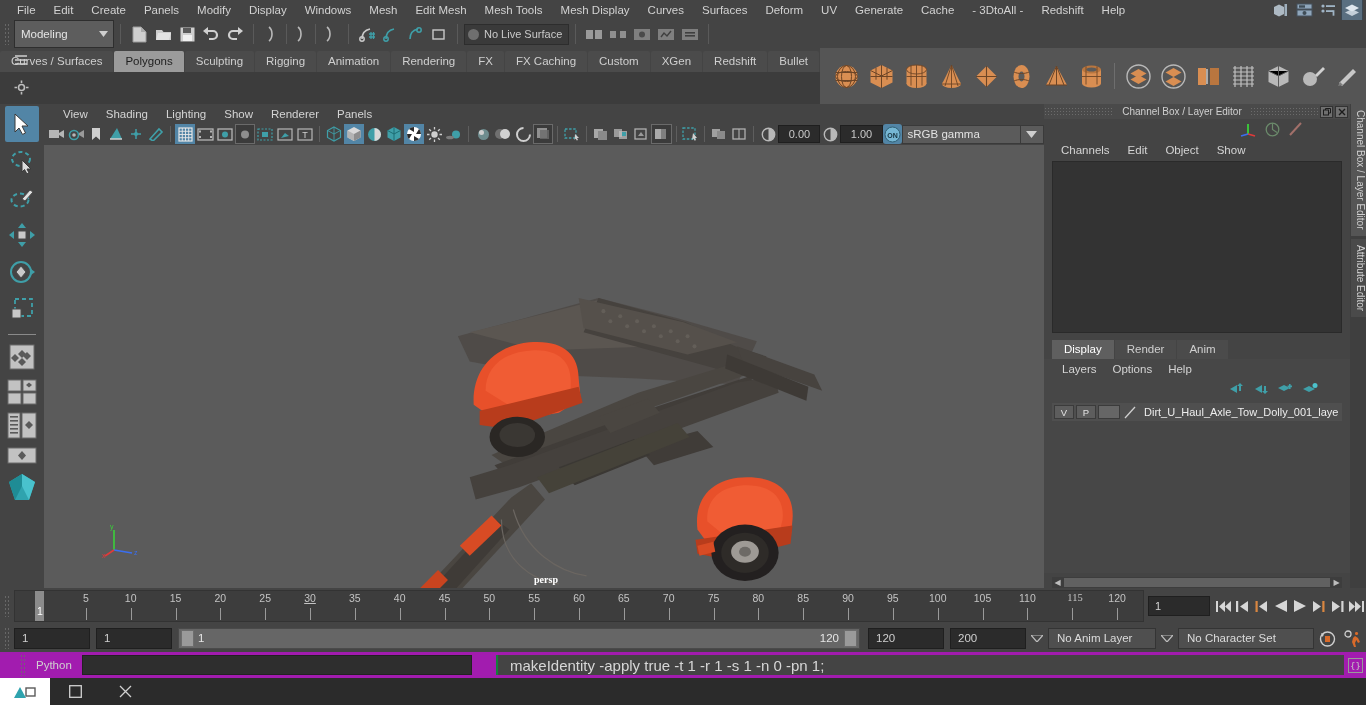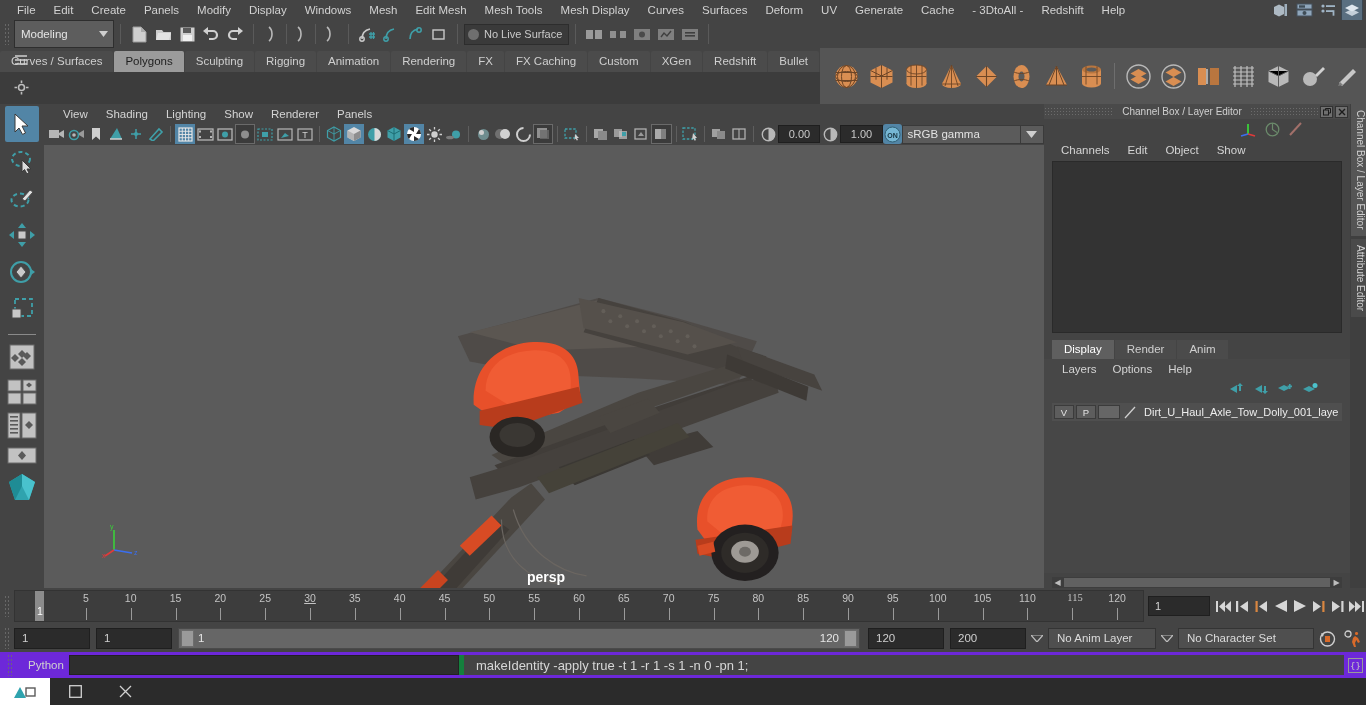--- a/index.html
+++ b/index.html
@@ -56,21 +56,21 @@
   .vp-toolbar { height:22px; background:#444; display:flex; align-items:center; padding-left:2px; flex:0 0 22px; gap:0px;}
   .vt { width:21px; height:20px; display:flex; align-items:center; justify-content:center;}
   .vt.on { background:#5285a6; }
   .vt.framed { background:#3b3b3b; border:1px solid #6a6a6a;}
   .vt-sep { width:1px; height:16px; background:#5e5e5e; margin:0 4px;}
   .vt-num { width:44px; height:18px; background:#2b2b2b; color:#c9c9c9; font-size:11px; display:flex; align-items:center; justify-content:center; border:1px solid #1f1f1f;}
   .gammabox { height:19px; background:#5b5b5b; border:1px solid #3a3a3a; width:125px; display:flex; align-items:center; padding-left:5px; font-size:11.5px; color:#e2e2e2;}
   .gammaarw { width:24px; height:19px; background:#5b5b5b; border:1px solid #3a3a3a; border-left:none; display:flex; align-items:center; justify-content:center;}
 
   .viewport { flex:1; position:relative; background:#5b5b5b; overflow:hidden; min-height:0;}
-  .vp-label { position:absolute; left:4px; right:0; bottom:3px; text-align:center; font-family:Liberation Sans, sans-serif; font-size:14px; color:#ffffff; font-weight:bold;}
+  .vp-label { position:absolute; left:4px; right:0; bottom:3px; text-align:center; font-family:Liberation Serif, serif; font-size:10px; color:#ffffff; font-weight:bold;}
   .axis-gizmo { position:absolute; left:58px; bottom:28px; width:40px; height:40px;}
 
   
   .rightpanel { width:306px; flex:0 0 306px; background:#444444; display:flex; flex-direction:column;}
   .rp-title { height:15px; background:#4a4a4a; display:flex; align-items:center; font-size:10px; color:#d0d0d0; position:relative; flex:0 0 15px;}
   .dots { flex:1; height:9px; background-image:radial-gradient(#6f6f6f 36%, transparent 38%); background-size:3px 3px; opacity:.9;}
   .rp-title .tt { padding:0 8px; white-space:nowrap; font-size:10px;}
   .rp-wbtn { width:13px; height:12px; margin-right:2px; display:flex; align-items:center; justify-content:center; background:#6f6f6f; color:#1c1c1c; font-size:9px; border:1px solid #333;}
   .cb-iconrow { height:20px; display:flex; align-items:center; justify-content:flex-end; padding-right:46px; gap:8px; flex:0 0 20px;}
   .cb-menus { height:22px; display:flex; align-items:center; padding-left:8px; flex:0 0 22px;}
@@ -108,24 +108,24 @@
   .range-row { height:28px; flex:0 0 28px; background:#444; display:flex; align-items:center; padding-left:4px; gap:0;}
   .rng-field { width:76px; height:21px; background:#2b2b2b; border:1px solid #1f1f1f; color:#cfcfcf; font-size:11.5px; display:flex; align-items:center; padding-left:7px; margin-right:6px;}
   .rng-bar { flex:1; height:21px; background:#666666; border:1px solid #4a4a4a; display:flex; align-items:center; justify-content:space-between; padding:0 2px; position:relative; margin-right:8px;}
   .rng-handle { width:13px; height:17px; background:#9a9a9a; border:1px solid #6d6d6d;}
   .rng-lbl-l { position:absolute; left:19px; font-size:11.5px; color:#e6e6e6;}
   .rng-lbl-r { position:absolute; right:20px; font-size:11.5px; color:#e6e6e6;}
   .sel-box { height:21px; background:#4f4f4f; border:1px solid #343434; display:flex; align-items:center; padding:0 8px; font-size:11.5px; color:#dcdcdc;}
   .dd-arw { width:22px; height:21px; display:flex; align-items:center; justify-content:center; color:#bdbdbd; font-size:9px;}
 
   
-  .cmd-row { height:26px; flex:0 0 26px; background:#6d28d9; display:flex; align-items:center; padding-left:7px;text-align:center;}
+  .cmd-row { height:26px; flex:0 0 26px; background:#a21caf; display:flex; align-items:center; padding-left:20px;}
   .cmd-lbl { width:52px; font-size:11.5px; color:#d0d0d0; padding-left:6px;}
   .cmd-input { width:390px; height:20px; background:#2e2e2e; border:1px solid #222;}
-  .cmd-out { flex:1; height:20px; background:#444; display:flex; align-items:center; padding-left:12px; font-size:13px; color:#d7d7d7; border-left:5px solid #15803d;}
+  .cmd-out { flex:1; height:20px; background:#444; display:flex; align-items:center; padding-left:12px; font-size:15px; color:#d7d7d7; border-left:2px solid #15803d;margin-left:24px;}
   .cmd-end { width:22px; height:22px; display:flex; align-items:center; justify-content:center;}
 
   
   .taskbar { height:27px; flex:0 0 27px; background:#2b2b2b; display:flex; align-items:center;}
   .tb-item { width:50px; height:27px; display:flex; align-items:center; justify-content:center;}
   .tb-active { background:#ffffff;}
   svg { display:block; }
 </style>
 </head>
 <body>

